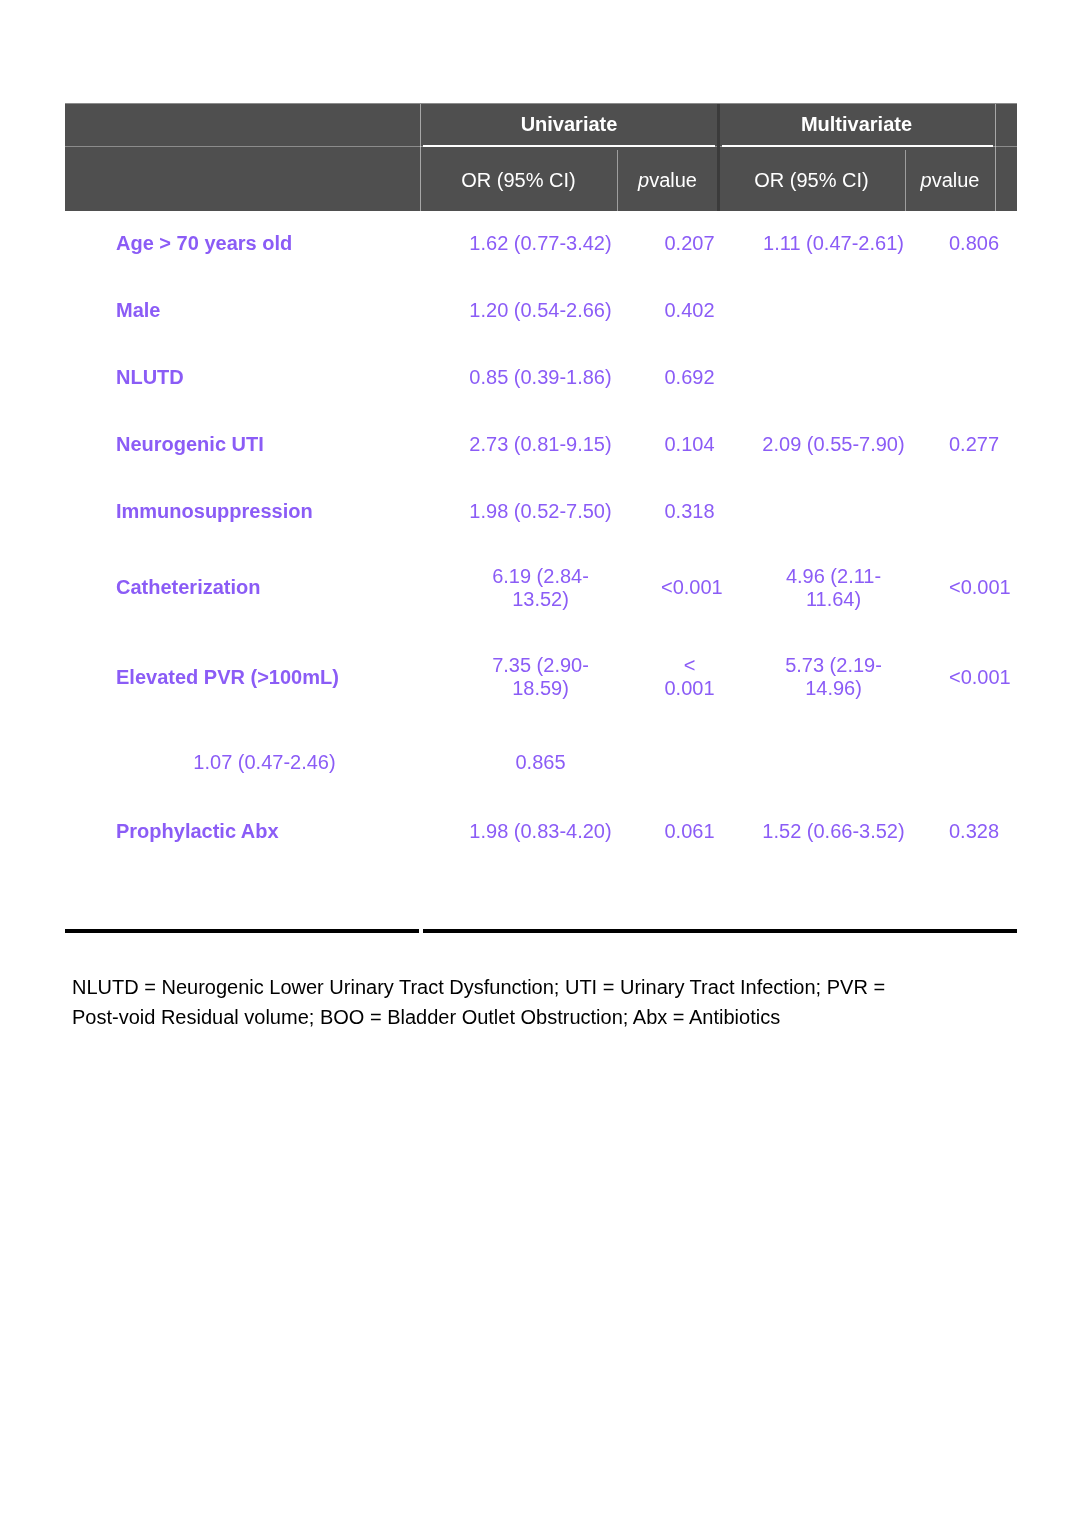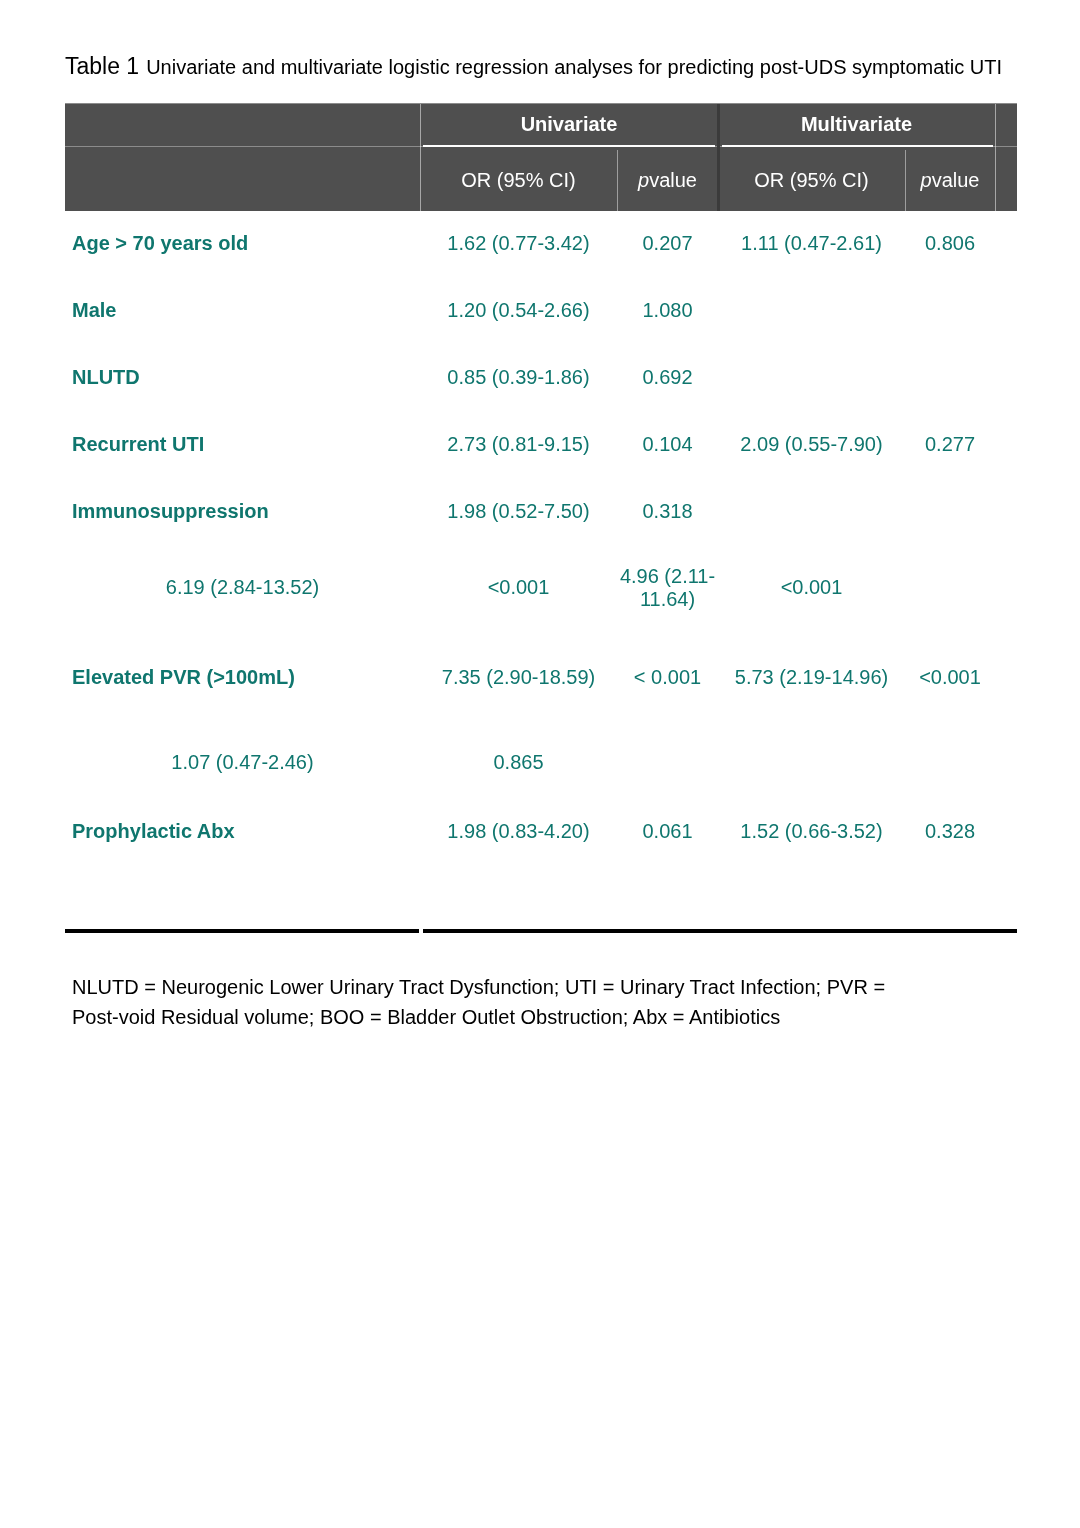--- a/index.html
+++ b/index.html
@@ -37,40 +37,37 @@
   .sub-or-uni{left:355px;width:197px;}
   .sub-p-uni{left:552px;width:101px;}
   .sub-or-multi{left:653px;width:187px;}
   .sub-p-multi{left:840px;width:90px;}
   .sub i{font-style:italic;}
 
   
   .tbody{position:absolute;left:65px;top:210px;width:952px;}
   .row{display:grid;grid-template-columns:355px 197px 101px 187px 90px 22px;align-items:center;}
   .h67{height:67px}.h85{height:85px}.h94{height:94px}.h76{height:76px}.h62{height:62px}
-  .cell{font-size:20px;color:#0f766e;}
+  .cell{font-size:20px;color:#8b5cf6;margin-left:44px;}
   .cell.label{font-weight:bold;padding-left:7px;}
   .cell.val{text-align:center;}
 
   
   .rule{position:absolute;top:929px;height:4px;background:#000;}
   .rule-seg1{left:65px;width:354px;}
   .rule-seg2{left:423px;width:594px;}
 
   
   .footnote{position:absolute;left:72px;top:972px;font-size:20px;line-height:30px;color:#000;}
 </style>
 </head>
 <body>
 
 <div class="page">
 
-  <div class="title">
-    <span class="title-prefix">Table 1</span><span class="title-text">Univariate and multivariate logistic regression analyses for predicting post-UDS symptomatic UTI</span>
-  </div>
 
   <div class="thead">
     <div class="hline-faint"></div>
     <div class="vline v-label"></div>
     <div class="v-dark"></div>
     <div class="vline v-strip"></div>
     <div class="vline-low v-orp-uni"></div>
     <div class="vline-low v-orp-multi"></div>
 
     <div class="group group-uni">Univariate</div>
@@ -97,55 +94,56 @@
       <div class="cell val">1.62 (0.77-3.42)</div>
       <div class="cell val">0.207</div>
       <div class="cell val">1.11 (0.47-2.61)</div>
       <div class="cell val">0.806</div>
       <div class="cell"></div>
     </div>
 
     <div class="row h67">
       <div class="cell label">Male</div>
       <div class="cell val">1.20 (0.54-2.66)</div>
-      <div class="cell val">1.080</div>
+      <div class="cell val">0.402</div>
       <div class="cell val"></div>
       <div class="cell val"></div>
       <div class="cell"></div>
     </div>
 
 
     <div class="row h67">
       <div class="cell label">NLUTD</div>
       <div class="cell val">0.85 (0.39-1.86)</div>
       <div class="cell val">0.692</div>
       <div class="cell val"></div>
       <div class="cell val"></div>
       <div class="cell"></div>
     </div>
 
     <div class="row h67">
-      <div class="cell label">Recurrent UTI</div>
+      <div class="cell label">Neurogenic UTI</div>
       <div class="cell val">2.73 (0.81-9.15)</div>
       <div class="cell val">0.104</div>
       <div class="cell val">2.09 (0.55-7.90)</div>
       <div class="cell val">0.277</div>
       <div class="cell"></div>
     </div>
 
     <div class="row h67">
       <div class="cell label">Immunosuppression</div>
       <div class="cell val">1.98 (0.52-7.50)</div>
       <div class="cell val">0.318</div>
       <div class="cell val"></div>
       <div class="cell val"></div>
       <div class="cell"></div>
     </div>
 
     <div class="row h85">
+      <div class="cell label">Catheterization</div>
       <div class="cell val">6.19 (2.84-13.52)</div>
       <div class="cell val">&lt;0.001</div>
       <div class="cell val">4.96 (2.11-11.64)</div>
       <div class="cell val">&lt;0.001</div>
       <div class="cell"></div>
     </div>
 
     <div class="row h94">
       <div class="cell label">Elevated PVR (&gt;100mL)</div>
       <div class="cell val">7.35 (2.90-18.59)</div>

